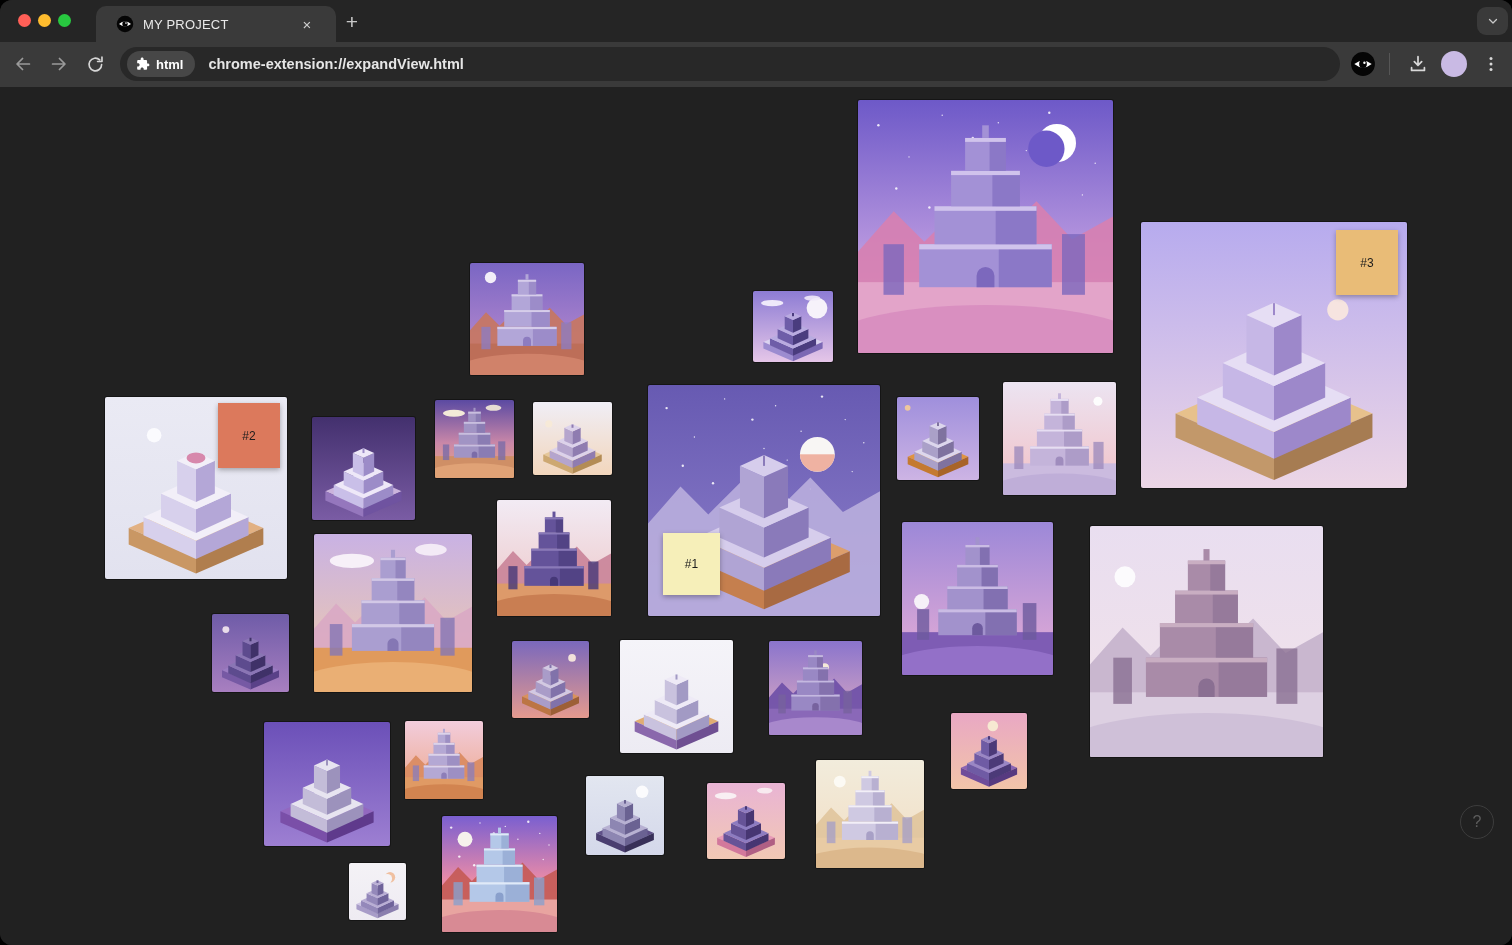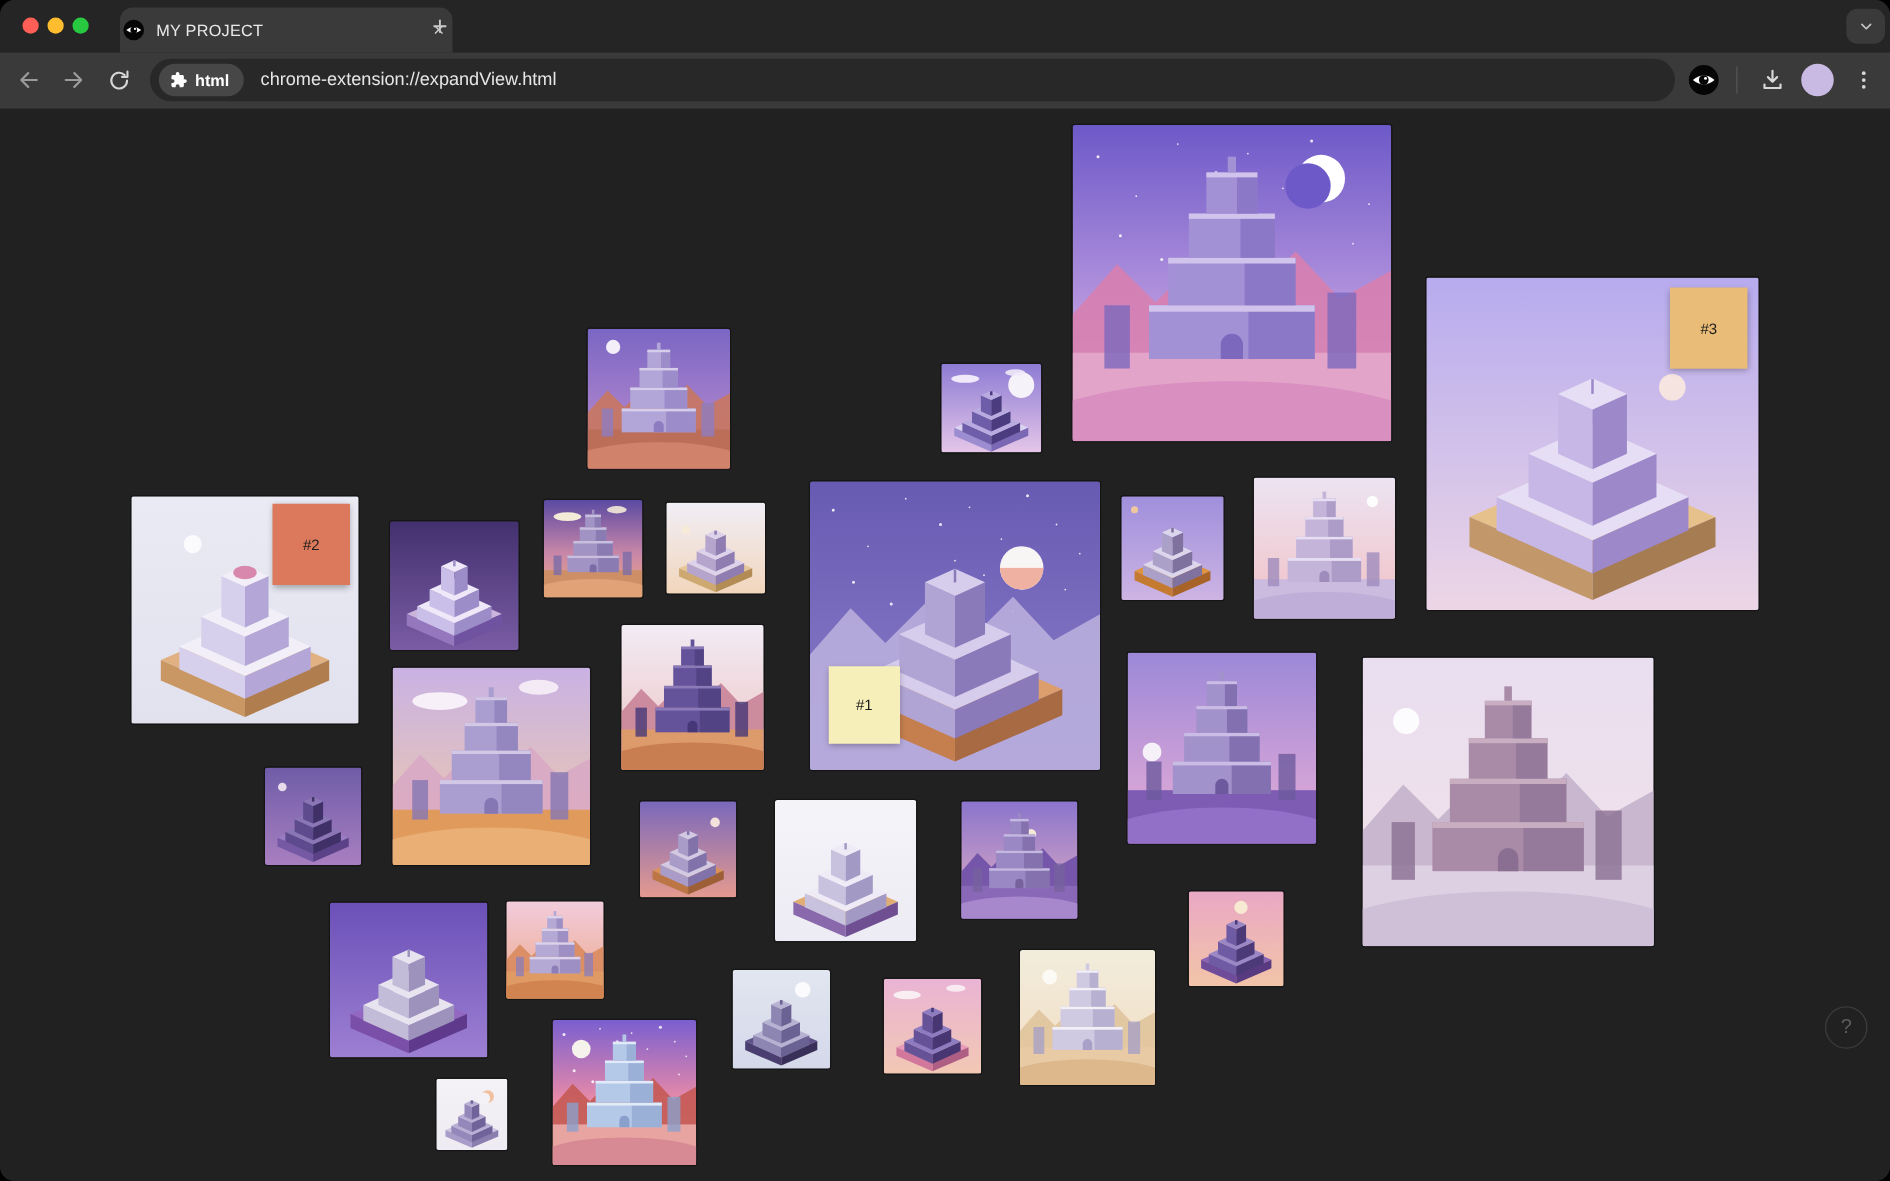--- a/index.html
+++ b/index.html
@@ -1,32 +1,32 @@
 <!DOCTYPE html>
 <html><head>
 <meta charset="utf-8">
 <style>
   html,body{margin:0;padding:0;background:#000;font-family:"Liberation Sans",sans-serif;}
   .window{position:relative;width:1512px;height:945px;background:#212121;border-radius:12px;overflow:hidden;}
   
   .tabstrip{position:absolute;top:0;left:0;right:0;height:42px;background:#252525;}
   .lights{position:absolute;left:18px;top:14px;display:flex;gap:7px;}
   .light{width:13px;height:13px;border-radius:50%;}
-  .tab{position:absolute;left:96px;top:6px;width:266px;height:36px;background:#3a3a3a;border-radius:10px 10px 0 0;display:flex;align-items:center;padding:0 2px;gap:9px;box-sizing:border-box;}
+  .tab{position:absolute;left:96px;top:6px;width:240px;height:36px;background:#3a3a3a;border-radius:10px 10px 0 0;display:flex;align-items:center;padding:0 20px;gap:9px;box-sizing:border-box;}
   .tab-title{color:#e9e9e9;font-size:13px;letter-spacing:.2px;flex:1;white-space:nowrap;overflow:hidden;}
   .tab-close{color:#cfcfcf;font-size:15px;width:18px;text-align:center;}
   .newtab{position:absolute;left:338px;top:8px;width:28px;height:28px;color:#c8c8c8;font-size:21px;font-weight:300;display:flex;align-items:center;justify-content:center;border-radius:6px;}
   .chevbtn{position:absolute;left:1477px;top:7px;width:31px;height:28px;background:#3a3a3a;border-radius:9px;display:flex;align-items:center;justify-content:center;}
   
   .toolbar{position:absolute;top:42px;left:0;right:0;height:45px;background:#3a3a3a;}
   .navbtn{position:absolute;top:49px;width:30px;height:30px;display:flex;align-items:center;justify-content:center;border-radius:50%;}
   .urlbar{position:absolute;left:120px;top:47px;width:1220px;height:34px;background:#282828;border-radius:17px;display:flex;align-items:center;padding:0 14px;box-sizing:border-box;}
   .chip{display:flex;align-items:center;gap:6px;background:#474747;border-radius:13px;height:26px;padding:0 12px 0 9px;margin-left:-7px;}
   .chip-label{color:#ffffff;font-size:13px;font-weight:bold;}
-  .url{color:#e6e6e6;font-size:14.5px;margin-left:13px;}
+  .url{color:#e6e6e6;font-size:14.5px;margin-left:13px;font-weight:bold;}
   .tool-ic{position:absolute;top:49px;width:30px;height:30px;display:flex;align-items:center;justify-content:center;border-radius:50%;}
   .divider{position:absolute;left:1389px;top:53px;width:1px;height:22px;background:#565656;}
   .avatar{position:absolute;left:1441px;top:51px;width:26px;height:26px;border-radius:50%;}
   
   .board{position:absolute;top:87px;left:0;width:1512px;height:858px;background:#212121;}
   .tile{position:absolute;border-radius:2px;overflow:hidden;box-shadow:0 0 0 1px rgba(0,0,0,.35);}
   .tile svg{display:block;}
   .note{position:absolute;display:flex;align-items:center;justify-content:center;font-size:12px;color:#1c1c1c;box-shadow:0 2px 5px rgba(0,0,0,.3);}
   .help{position:absolute;left:1460px;top:805px;width:34px;height:34px;border:1.5px solid #3d3d3d;border-radius:50%;color:#5d5d5d;display:flex;align-items:center;justify-content:center;font-size:16px;box-sizing:border-box;}
 </style>

